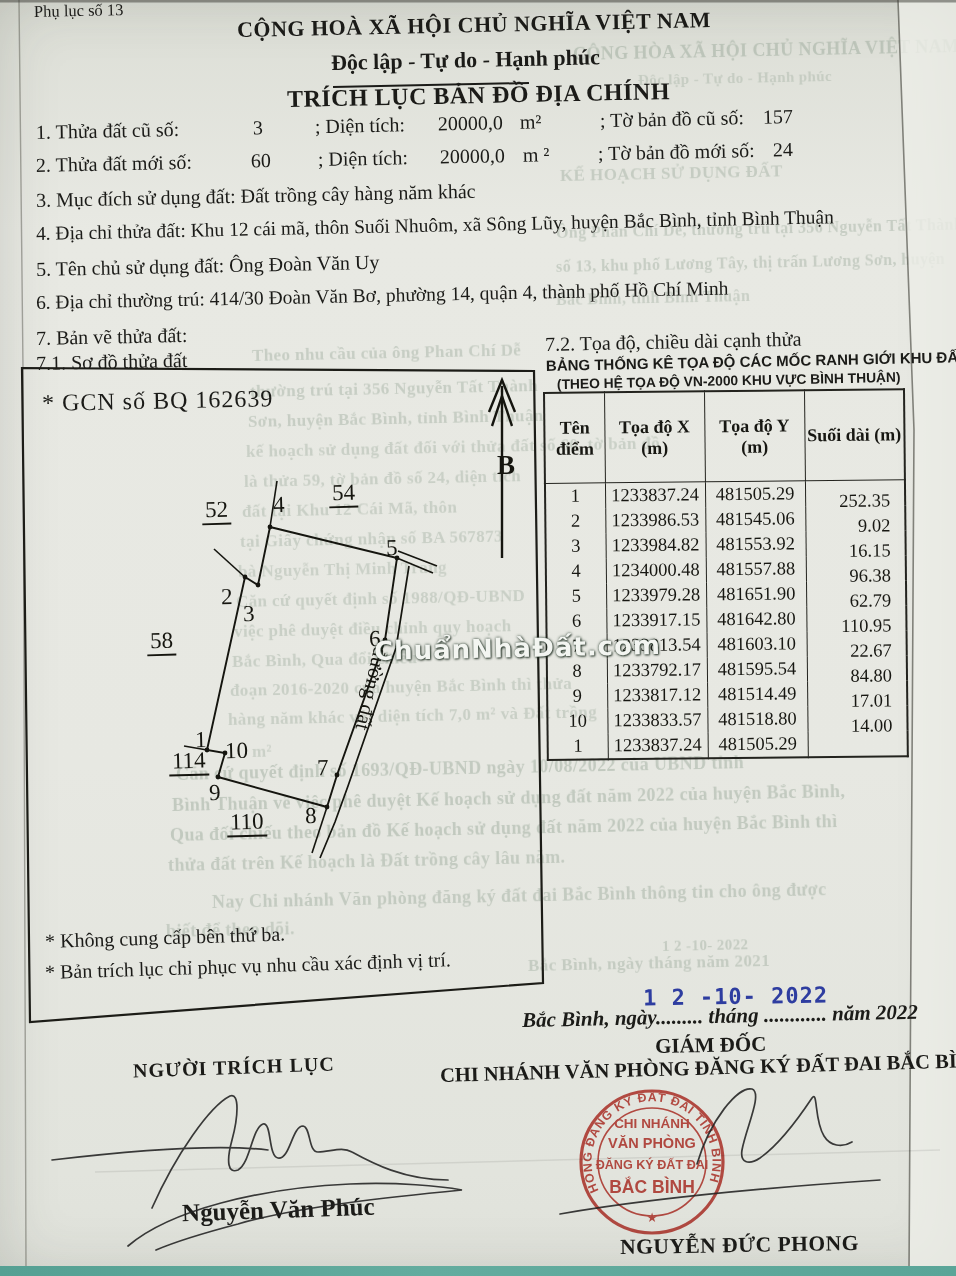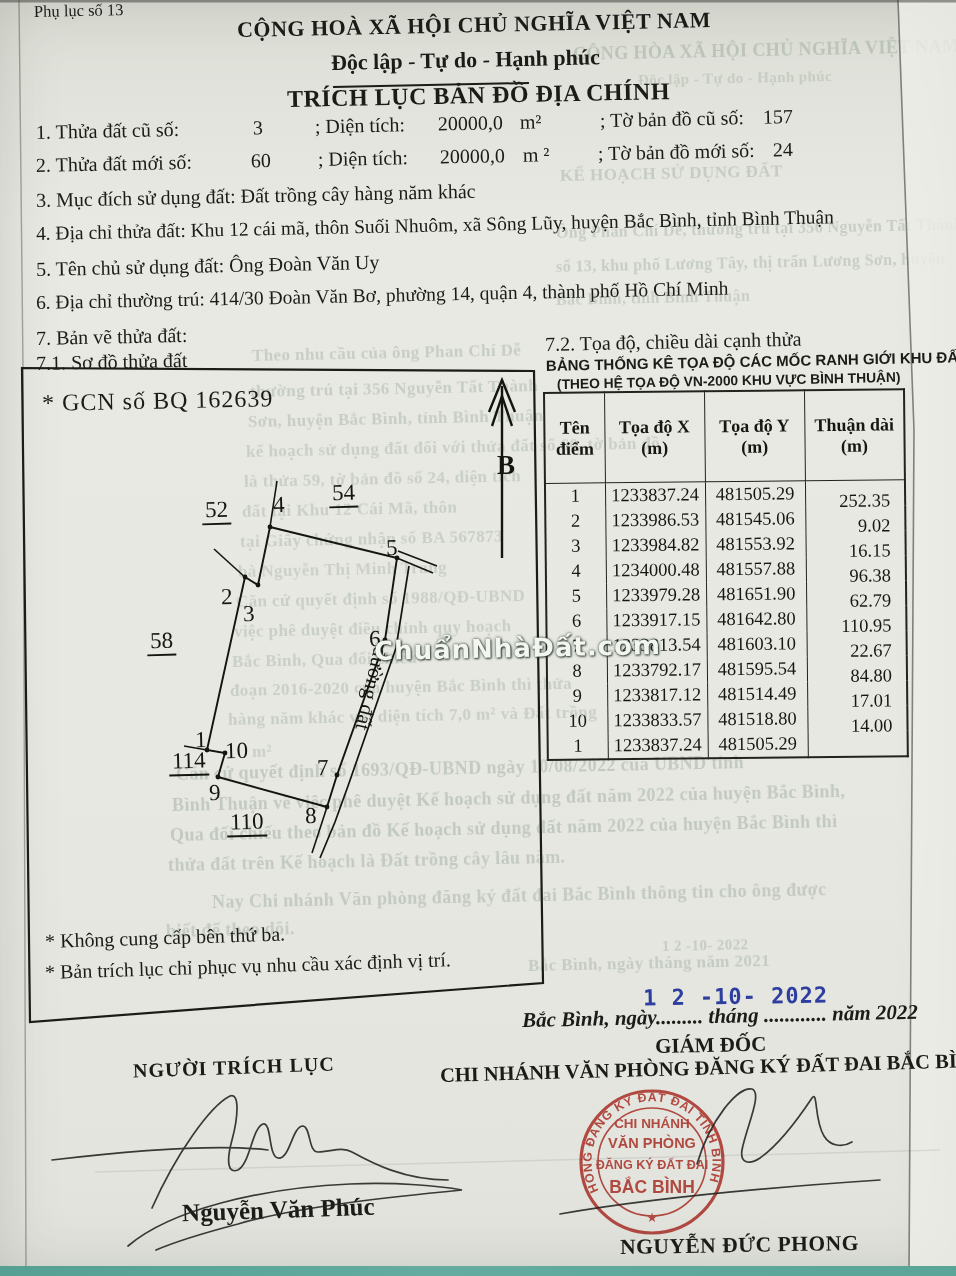--- a/index.html
+++ b/index.html
@@ -185,21 +185,21 @@
           <col class="c1">
           <col class="c2">
           <col class="c3">
           <col class="c4">
         </colgroup>
       <thead>
         <tr>
           <th>Tên điểm</th>
           <th>Tọa độ X (m)</th>
           <th>Tọa độ Y (m)</th>
-          <th>Thuận dài (m)</th>
+          <th>Suối dài (m)</th>
         </tr>
       </thead>
       <tbody>
           <tr>
             <td>1</td>
             <td>1233837.24</td>
             <td>481505.29</td>
             <td class="len">252.35</td>
           </tr>
           <tr>

